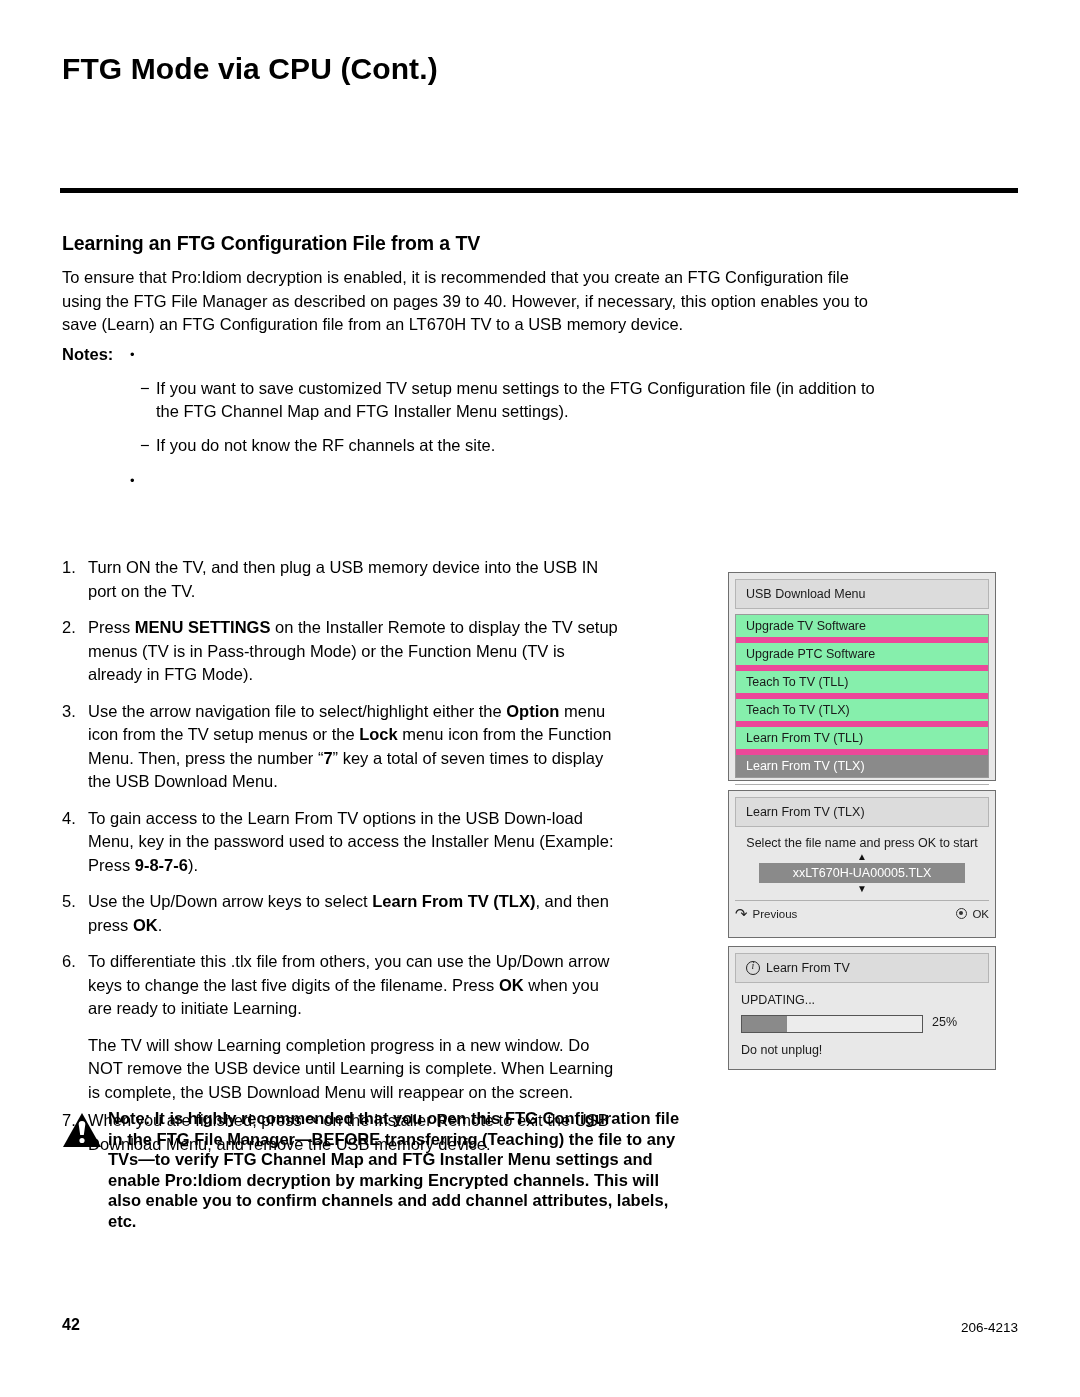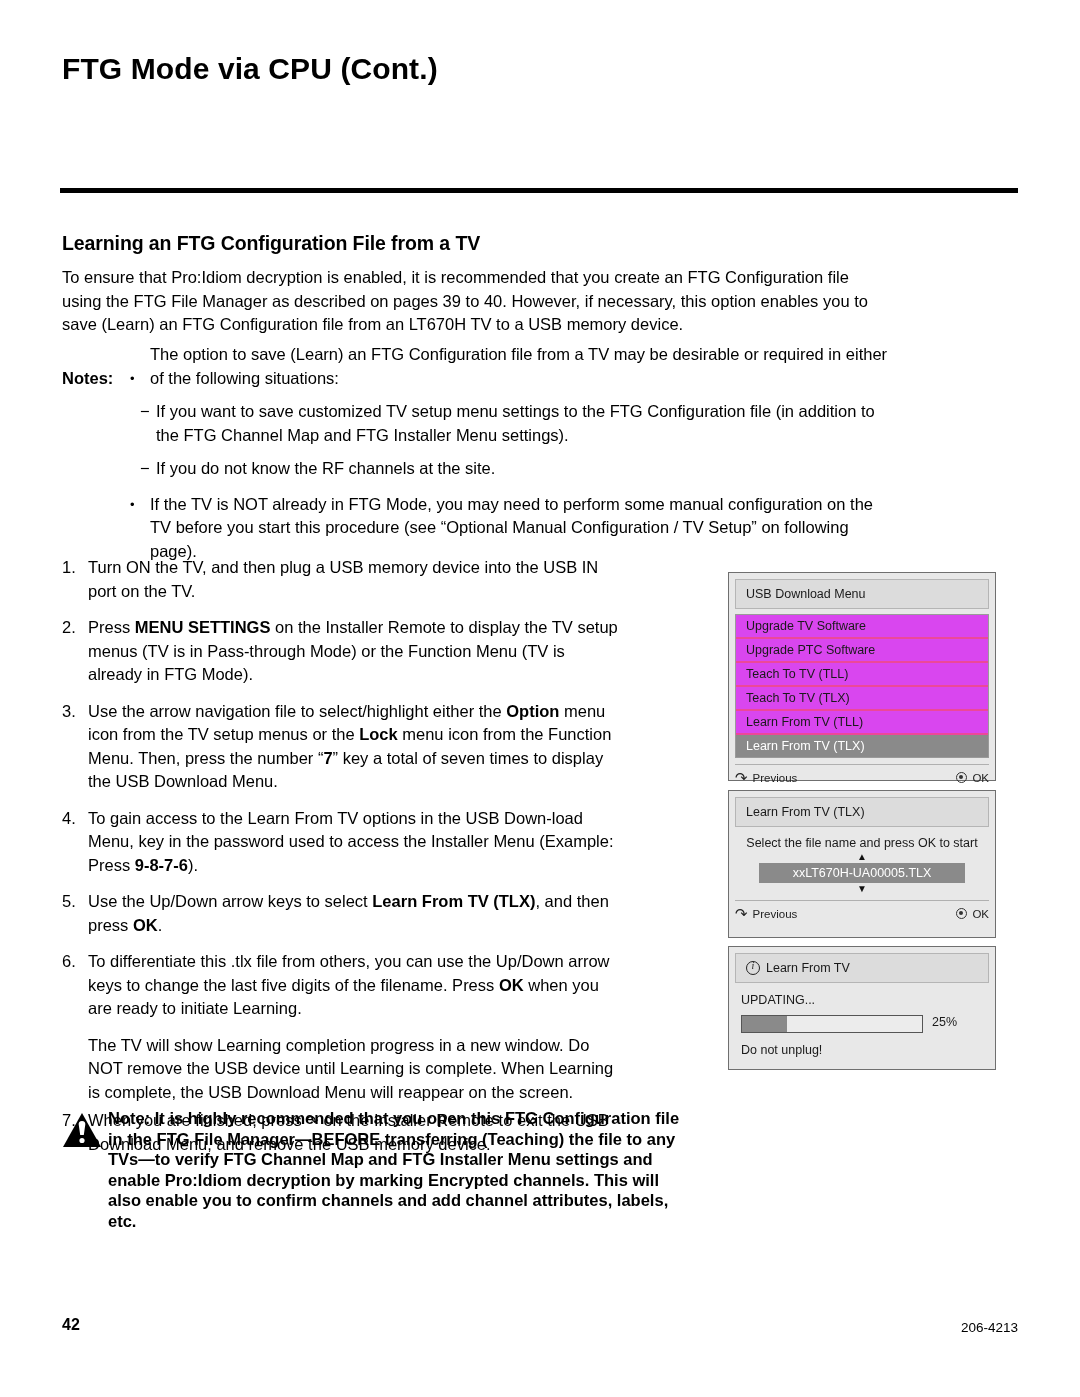--- a/index.html
+++ b/index.html
@@ -191,22 +191,22 @@
     padding: 7px 10px;
     font-size: 12.5px;
     box-sizing: border-box;
   }
   .osd-list {
     margin: 5px 6px 0 6px;
     border: 1px solid #9a9a9a;
     box-sizing: border-box;
   }
   .osd-item {
-    background: #d946ef;
-    border-bottom: 2px solid #ec4899;
+    background: #86efac;
+    border-bottom: 6px solid #ec4899;
     padding: 4px 10px;
     font-size: 12.5px;
     box-sizing: border-box;
   }
   .osd-item:last-child { border-bottom: none; }
   .osd-item.selected {
     background: #8a8a8a;
     color: #ffffff;
   }
   .osd-footer {
@@ -356,35 +356,33 @@
   <div class="rule"></div>
 
   <div class="section-heading">Learning an FTG Configuration File from a TV</div>
 
   <div class="intro">To ensure that Pro:Idiom decryption is enabled, it is recommended that you create an FTG Configuration file using the FTG File Manager as described on pages 39 to 40. However, if necessary, this option enables you to save (Learn) an FTG Configuration file from an LT670H TV to a USB memory device.</div>
 
   <div class="notes-block">
     <div class="notes-row">
       <div class="notes-label">Notes:</div>
       <div class="bullet-col">•</div>
-      <div class="note-text">The option to save (Learn) an FTG Configuration file from a TV may be desirable or required in either of the following situations:</div>
     </div>
     <div class="sub-list">
       <div class="sub-item">
         <div class="dash-col">−</div>
         <div class="sub-text">If you want to save customized TV setup menu settings to the FTG Configuration file (in addition to the FTG Channel Map and FTG Installer Menu settings).</div>
       </div>
       <div class="sub-item">
         <div class="dash-col">−</div>
         <div class="sub-text">If you do not know the RF channels at the site.</div>
       </div>
     </div>
     <div class="note-second">
       <div class="bullet-col">•</div>
-      <div class="note-text">If the TV is NOT already in FTG Mode, you may need to perform some manual configuration on the TV before you start this procedure (see “Optional Manual Configuration / TV Setup” on following page).</div>
     </div>
   </div>
 
   <div class="steps">
     <div id="steps-host">
         <div class="step">
           <div class="step-num">1.</div>
           <div class="step-body"><span>Turn ON the TV, and then plug a USB memory device into the USB IN port on the TV.</span></div>
         </div>
         <div class="step">

